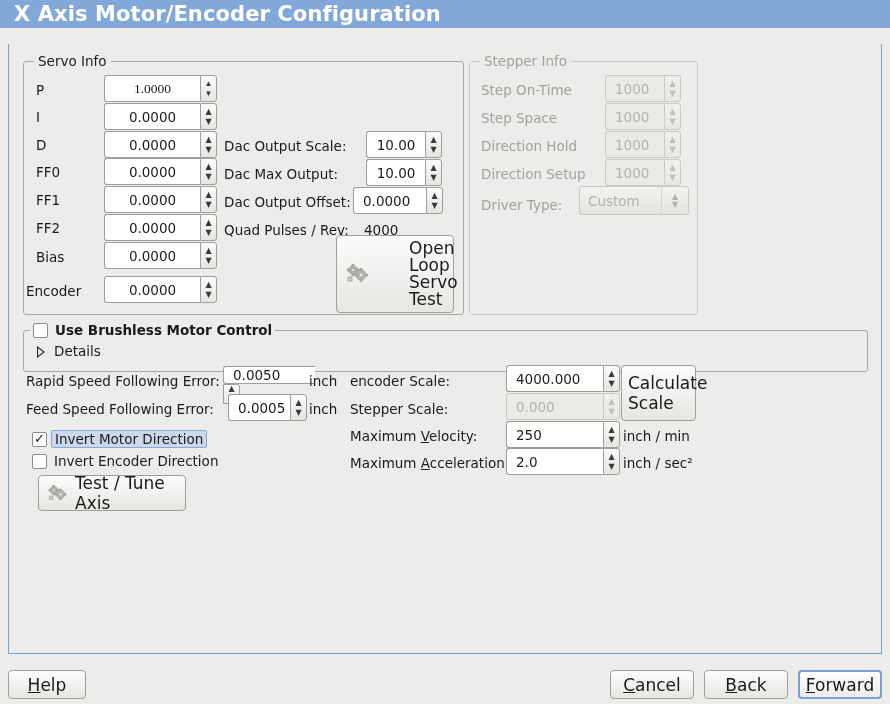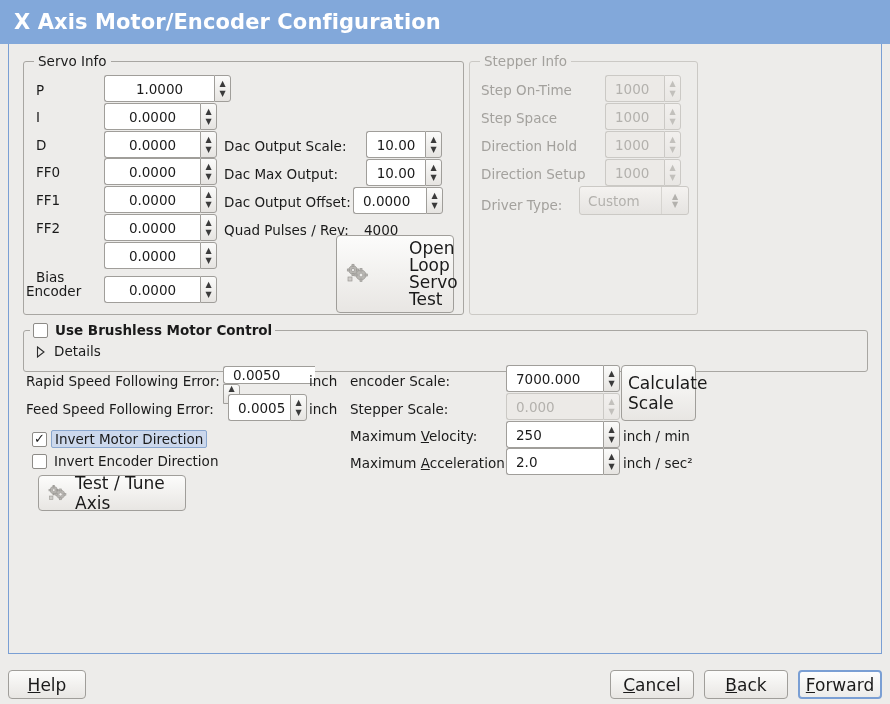--- a/index.html
+++ b/index.html
@@ -14,21 +14,21 @@
     font-size: 13px;
     color: #1a1a1a;
     overflow: hidden;
     position: relative;
   }
 
   
   .titlebar {
     position: absolute;
     left: 0; top: 0;
-    width: 890px; height: 44px;
+    width: 890px; height: 28px;
     background: #82a8da;
     display: flex;
     align-items: center;
   }
   .titlebar .title {
     color: #ffffff;
     font-size: 21px;
     font-weight: bold;
     padding-left: 14px;
     letter-spacing: 0.1px;
@@ -253,24 +253,24 @@
   <div class="groupframe" style="left:14px; top:17px; width:441px; height:254px;">
     <div class="legend">Servo Info</div>
   </div>
 
   <div class="lbl" style="left:27px; top:38px;">P</div>
   <div class="lbl" style="left:27px; top:65px;">I</div>
   <div class="lbl" style="left:27px; top:93px;">D</div>
   <div class="lbl" style="left:27px; top:120px;">FF0</div>
   <div class="lbl" style="left:27px; top:148px;">FF1</div>
   <div class="lbl" style="left:27px; top:176px;">FF2</div>
-  <div class="lbl" style="left:27px; top:205px;margin-top:20px;">Bias</div>
+  <div class="lbl" style="left:27px; top:205px;">Bias</div>
   <div class="lbl" style="left:17px; top:239px;">Encoder</div>
 
-  <div class="spin" style="left:95px; top:31px; width:127px;">
+  <div class="spin" style="left:95px; top:31px; width:113px;font-family:Liberation Serif, serif;">
     <div class="entry">1.0000</div>
     <div class="btns">
         <div class="up">▲</div>
         <div class="dn">▼</div>
       </div>
   </div>
   <div class="spin" style="left:95px; top:59px; width:113px;">
     <div class="entry">0.0000</div>
     <div class="btns">
         <div class="up">▲</div>
@@ -486,21 +486,21 @@
           <rect x="20" y="11" width="2.4" height="2"></rect>
           <rect x="3" y="14" width="4" height="4" fill="#cfcdc9"></rect>
         </g>
       </svg>
     </span>
     <span style="margin-left:6px;">Test / Tune Axis</span>
   </div>
 
   <div class="lbl" style="left:341px; top:329px;">encoder Scale:</div>
   <div class="spin leftalign" style="left:497px; top:321px; width:114px;">
-    <div class="entry">7000.000</div>
+    <div class="entry">4000.000</div>
     <div class="btns">
         <div class="up">▲</div>
         <div class="dn">▼</div>
       </div>
   </div>
 
   <div class="lbl" style="left:341px; top:357px;">Stepper Scale:</div>
   <div class="spin disabled leftalign" style="left:497px; top:349px; width:114px;">
     <div class="entry">0.000</div>
     <div class="btns">

